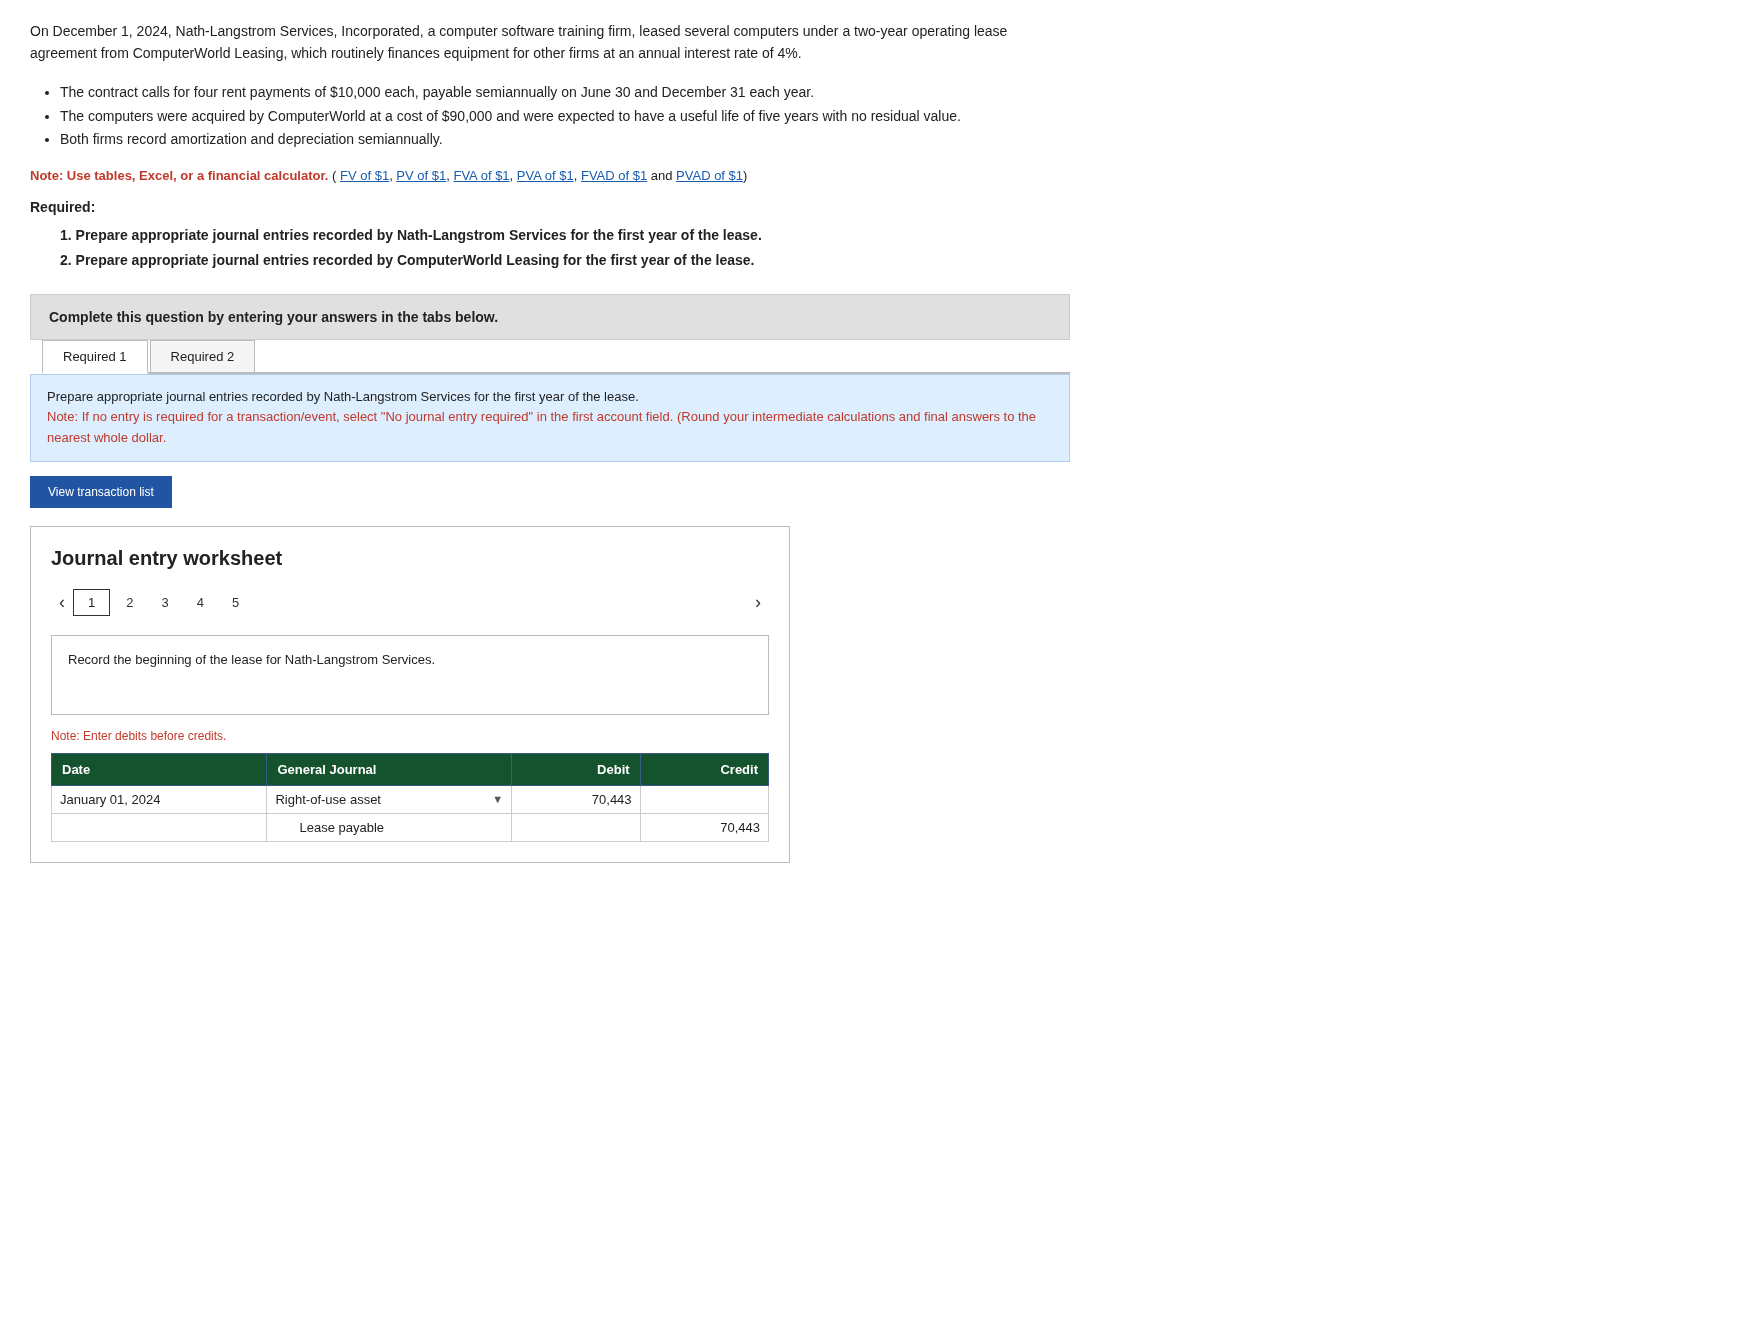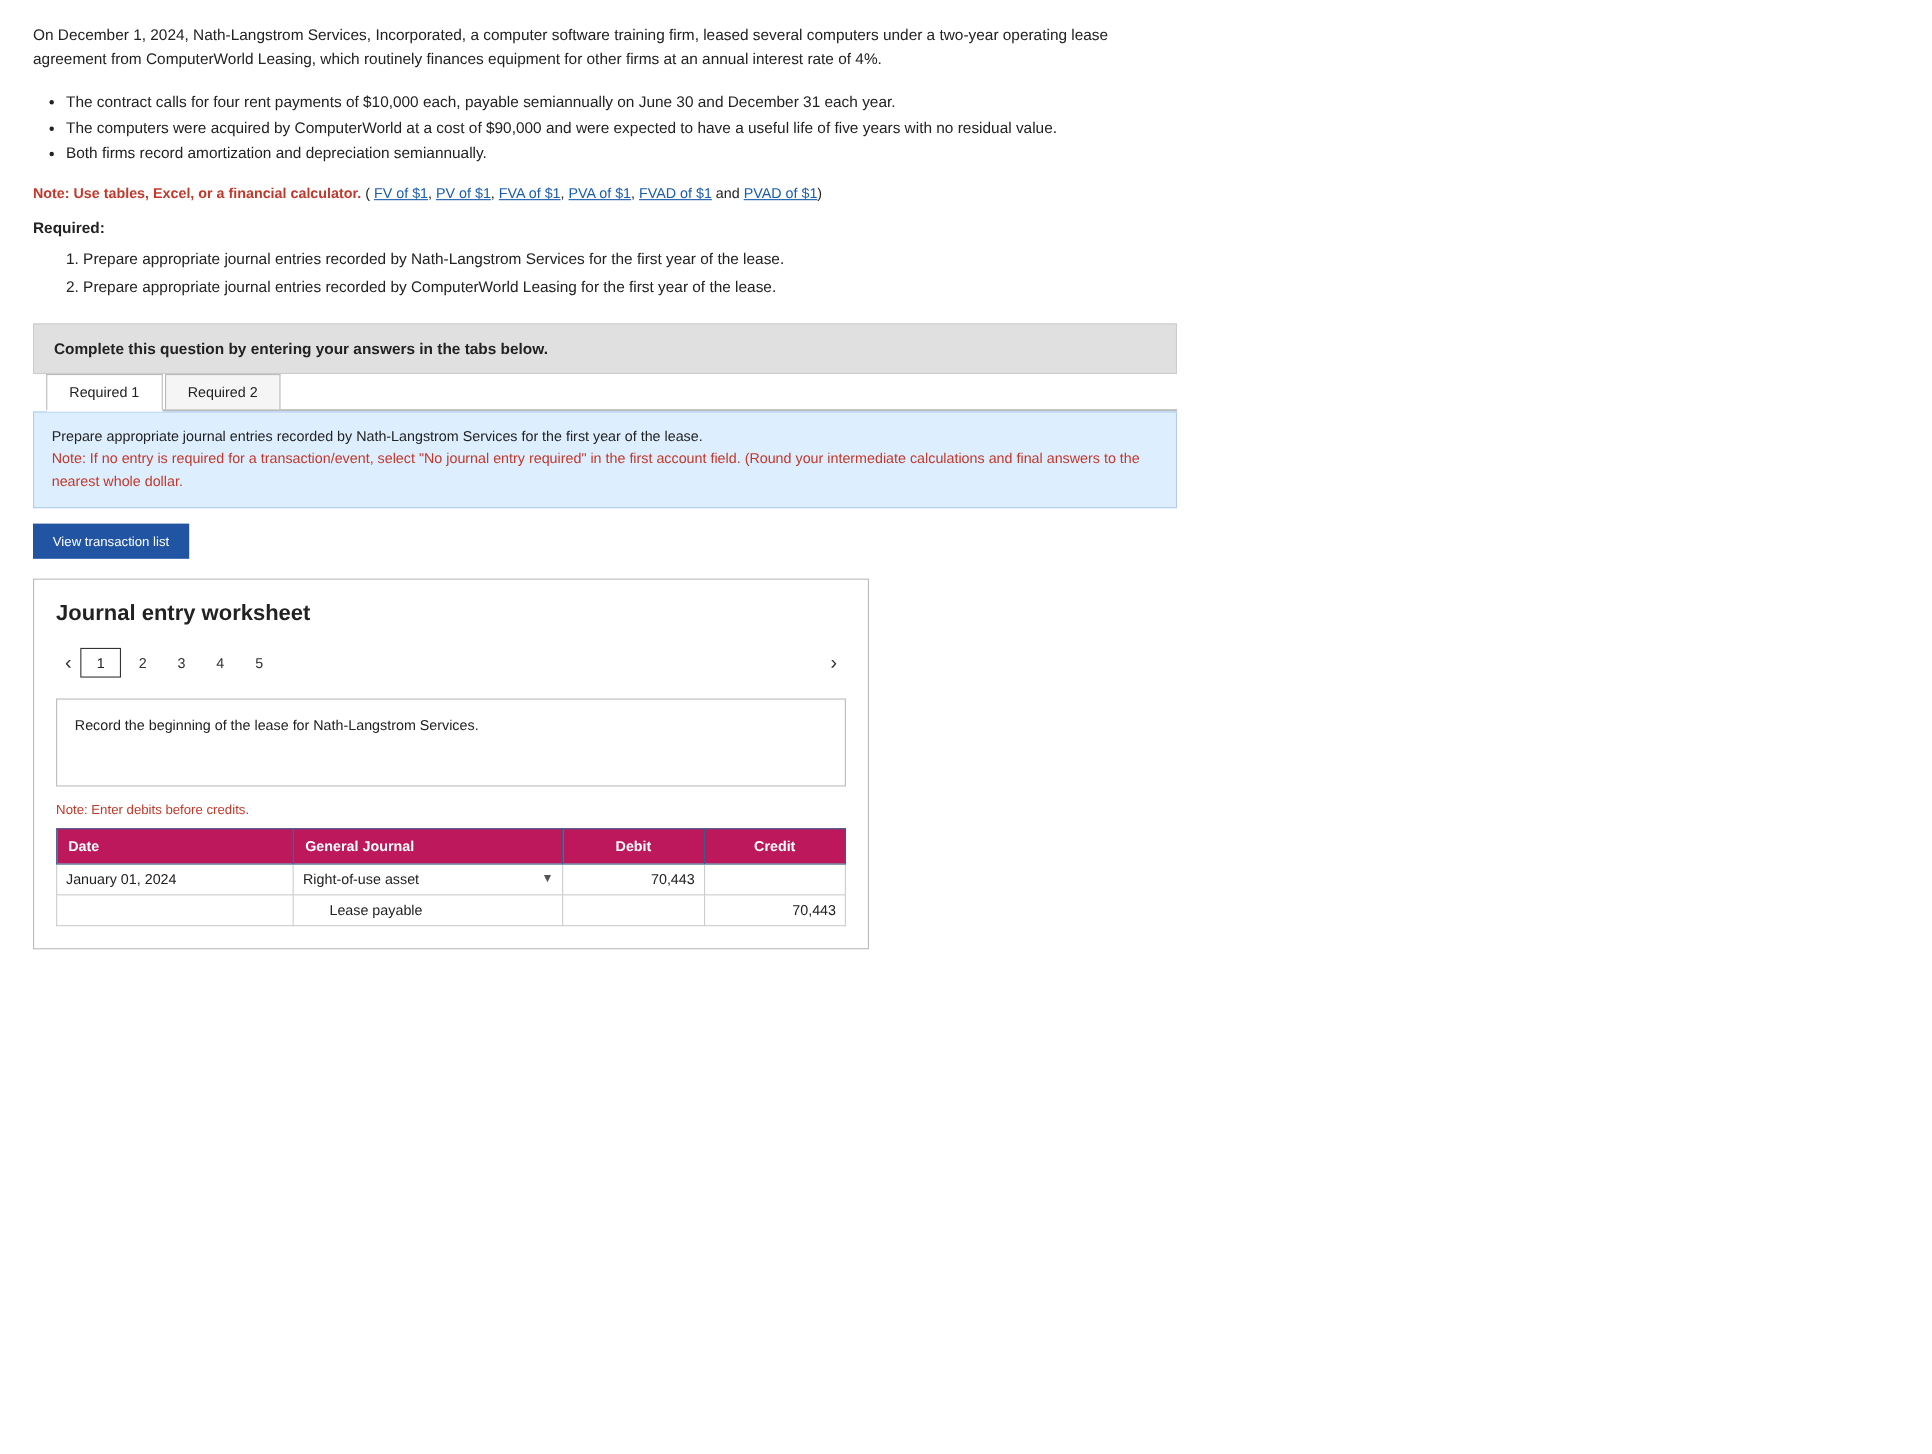--- a/index.html
+++ b/index.html
@@ -11,21 +11,21 @@
       padding: 20px 30px;
       max-width: 1100px;
     }
     .intro-text { margin-bottom: 16px; line-height: 1.6; }
     .bullet-list { margin-left: 30px; margin-bottom: 16px; line-height: 1.7; }
     .bullet-list li { list-style: disc; }
     .note-bold { color: #c0392b; font-weight: bold; }
     .note-links { font-size: 13px; }
     .note-links a { color: #1a5dad; text-decoration: underline; }
     .required-label { font-weight: bold; margin: 14px 0 8px; }
-    .required-items { margin-left: 20px; line-height: 1.8; }
+    .required-items { margin-left: 20px; line-height: 1.8; font-weight: bold; }
     .gray-banner {
       background: #e0e0e0;
       border: 1px solid #ccc;
       padding: 14px 18px;
       font-weight: bold;
       margin: 20px 0 0 0;
     }
     .tabs-row {
       display: flex;
       border-bottom: 2px solid #bbb;
@@ -117,28 +117,28 @@
       font-size: 13px;
       color: #222;
     }
     .note-debits { color: #c0392b; font-size: 12px; margin-bottom: 10px; }
     table.journal-table {
       width: 100%;
       border-collapse: collapse;
       font-size: 13px;
     }
     table.journal-table th {
-      background: #be185d;
+      background: #14532d;
       color: #fff;
       padding: 8px 10px;
       text-align: left;
       border: 1px solid #3a5a8a;
     }
     table.journal-table th.right-align {
-      text-align: center;
+      text-align: right;
     }
     table.journal-table td {
       border: 1px solid #ccc;
       padding: 6px 8px;
       vertical-align: middle;
     }
     .journal-account-cell {
       display: flex;
       align-items: center;
       justify-content: space-between;

